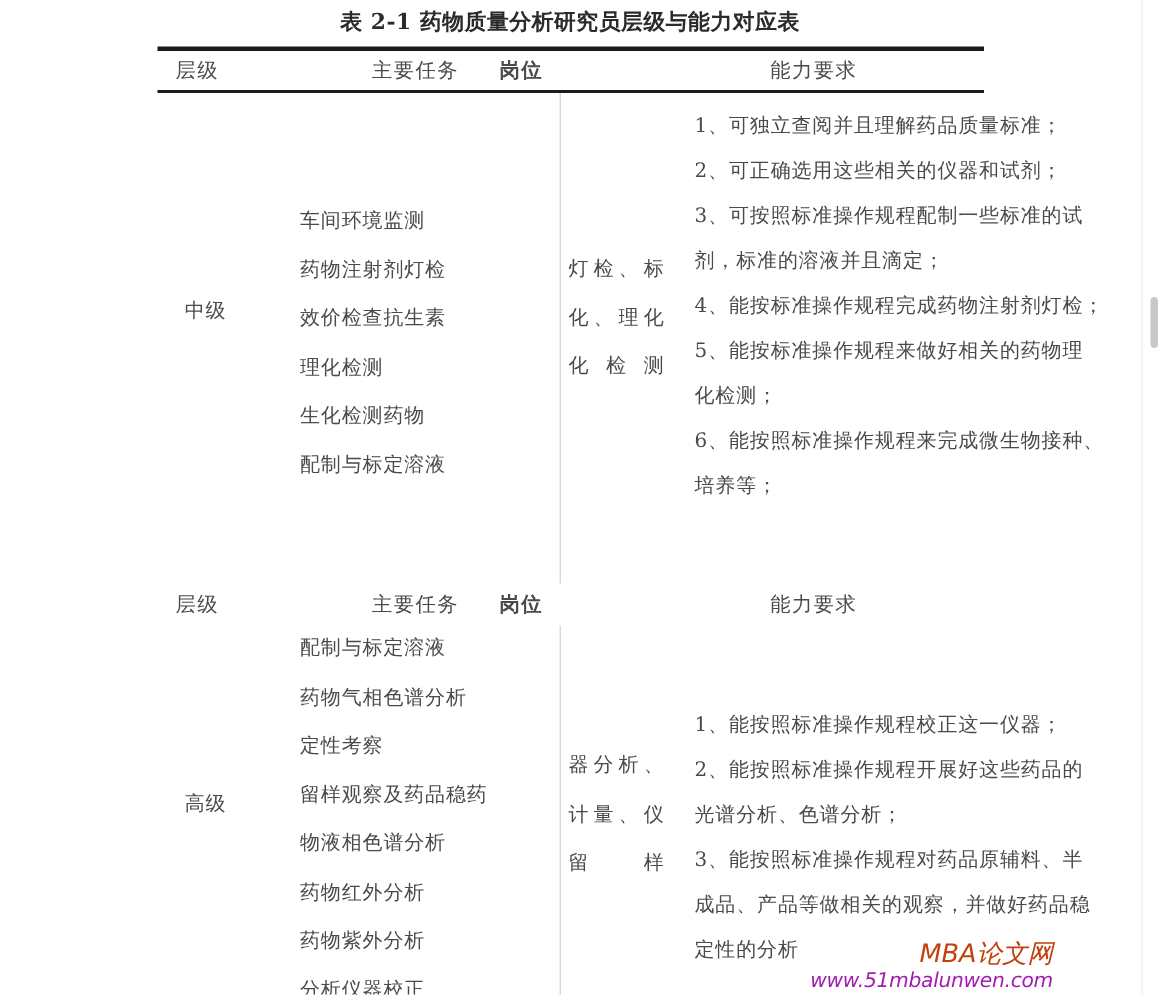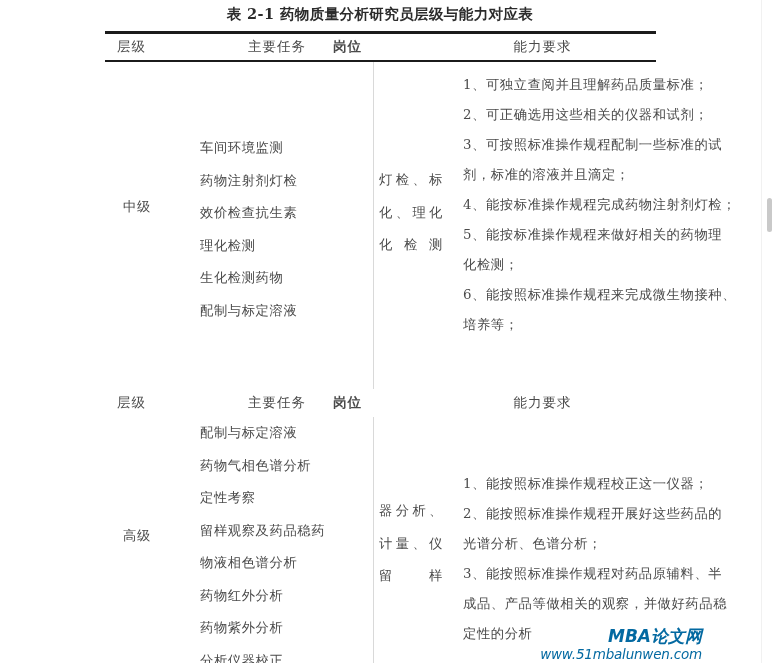--- a/index.html
+++ b/index.html
@@ -138,30 +138,30 @@
   .watermark {
     position: absolute;
     right: 4px;
     bottom: 2px;
     text-align: right;
     line-height: 1.05;
   }
   .wm-main {
     font-family: "DejaVu Sans", "Liberation Sans", sans-serif;
     font-style: italic;
-    font-weight: bold;
+    font-weight: normal;
     font-size: 17px;
-    color: #0369a1;
+    color: #c2410c;
     letter-spacing: 0px;
   }
   .wm-sub {
     font-family: "DejaVu Sans", "Liberation Sans", sans-serif;
     font-style: italic;
     font-size: 13.5px;
-    color: #0369a1;
+    color: #a21caf;
     letter-spacing: -0.2px;
     margin-top: 1px;
   }
 
   
   .scroll-track {
     position: absolute;
     right: 0; top: 0;
     width: 12px;
     height: 663px;

